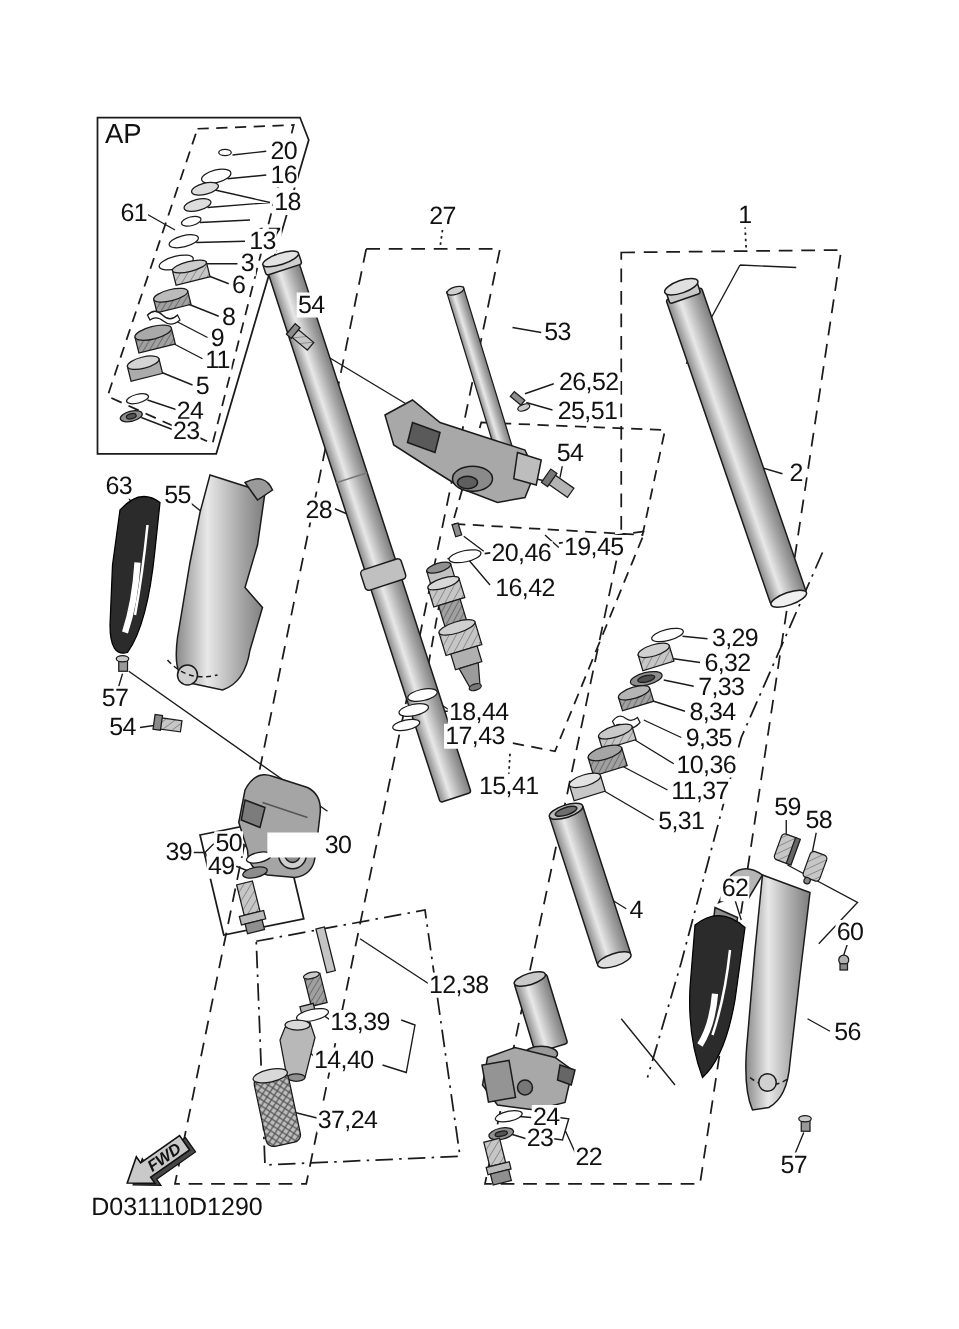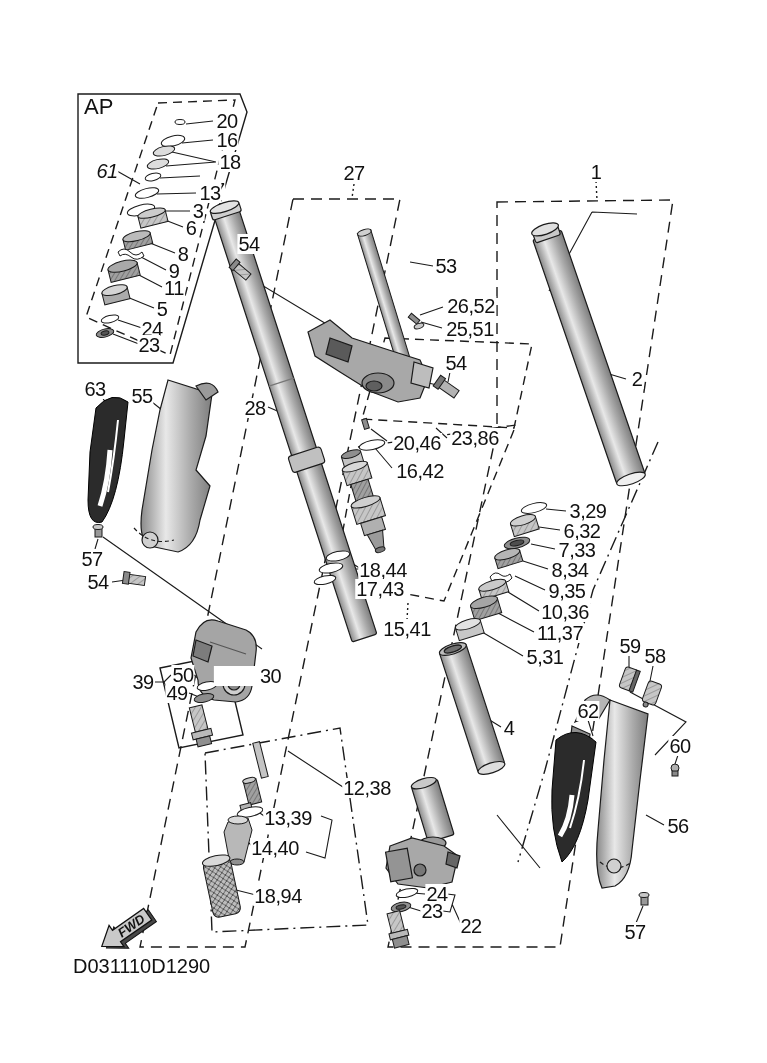--- a/index.html
+++ b/index.html
@@ -333,40 +333,40 @@
 </svg>
 
 <div id="labels-layer">
       <div class="plabel" style="left: 227px; top: 121px;">20</div>
       <div class="plabel" style="left: 227px; top: 140px;">16</div>
       <div class="plabel" style="left: 230px; top: 162px;">18</div>
       <div class="plabel" style="left: 214px; top: 176px; margin-top: 14px;">17</div>
       <div class="plabel" style="left: 210px; top: 193px;">13</div>
       <div class="plabel" style="left: 198px; top: 211px;">3</div>
       <div class="plabel" style="left: 191px; top: 228px;">6</div>
-      <div class="plabel" style="left: 107px; top: 171px; font-style: italic;">61</div>
+      <div class="plabel" style="left: 107px; top: 171px;">61</div>
       <div class="plabel" style="left: 183px; top: 254px;">8</div>
       <div class="plabel" style="left: 174px; top: 271px;">9</div>
       <div class="plabel" style="left: 174px; top: 288px;">11</div>
       <div class="plabel" style="left: 162px; top: 309px;">5</div>
       <div class="plabel" style="left: 152px; top: 329px;">24</div>
       <div class="plabel" style="left: 149px; top: 345px;">23</div>
       <div class="plabel" style="left: 249px; top: 244px;">54</div>
       <div class="plabel" style="left: 354px; top: 173px;">27</div>
       <div class="plabel" style="left: 446px; top: 266px;">53</div>
       <div class="plabel" style="left: 596px; top: 172px;">1</div>
       <div class="plabel" style="left: 471px; top: 306px;">26,52</div>
       <div class="plabel" style="left: 470px; top: 329px;">25,51</div>
       <div class="plabel" style="left: 456px; top: 363px;">54</div>
       <div class="plabel" style="left: 637px; top: 379px;">2</div>
       <div class="plabel" style="left: 95px; top: 389px;">63</div>
       <div class="plabel" style="left: 142px; top: 396px;">55</div>
       <div class="plabel" style="left: 255px; top: 408px;">28</div>
       <div class="plabel" style="left: 417px; top: 443px;">20,46</div>
-      <div class="plabel" style="left: 475px; top: 438px;">23,86</div>
+      <div class="plabel" style="left: 475px; top: 438px;">19,45</div>
       <div class="plabel" style="left: 420px; top: 471px;">16,42</div>
       <div class="plabel" style="left: 588px; top: 511px;">3,29</div>
       <div class="plabel" style="left: 582px; top: 531px;">6,32</div>
       <div class="plabel" style="left: 577px; top: 550px;">7,33</div>
       <div class="plabel" style="left: 570px; top: 570px;">8,34</div>
       <div class="plabel" style="left: 567px; top: 591px;">9,35</div>
       <div class="plabel" style="left: 565px; top: 612px;">10,36</div>
       <div class="plabel" style="left: 560px; top: 633px;">11,37</div>
       <div class="plabel" style="left: 545px; top: 657px;">5,31</div>
       <div class="plabel" style="left: 383px; top: 570px;">18,44</div>
@@ -379,21 +379,21 @@
       <div class="plabel" style="left: 177px; top: 693px;">49</div>
       <div class="plabel" style="left: 248px; top: 676px; padding-left: 46px;">30</div>
       <div class="plabel" style="left: 630px; top: 646px;">59</div>
       <div class="plabel" style="left: 655px; top: 656px;">58</div>
       <div class="plabel" style="left: 588px; top: 711px;">62</div>
       <div class="plabel" style="left: 680px; top: 746px;">60</div>
       <div class="plabel" style="left: 367px; top: 788px;">12,38</div>
       <div class="plabel" style="left: 288px; top: 818px;">13,39</div>
       <div class="plabel" style="left: 275px; top: 848px;">14,40</div>
       <div class="plabel" style="left: 509px; top: 728px;">4</div>
-      <div class="plabel" style="left: 278px; top: 896px;">18,94</div>
+      <div class="plabel" style="left: 278px; top: 896px;">37,24</div>
       <div class="plabel" style="left: 678px; top: 826px;">56</div>
       <div class="plabel" style="left: 437px; top: 894px;">24</div>
       <div class="plabel" style="left: 432px; top: 911px;">23</div>
       <div class="plabel" style="left: 471px; top: 926px;">22</div>
       <div class="plabel" style="left: 635px; top: 932px;">57</div>
     </div>
 
 <div class="corner-label" style="left:84px;top:96px;">AP</div>
 
 <div class="code-label" style="left:73px;top:956px;">D031110D1290</div>

